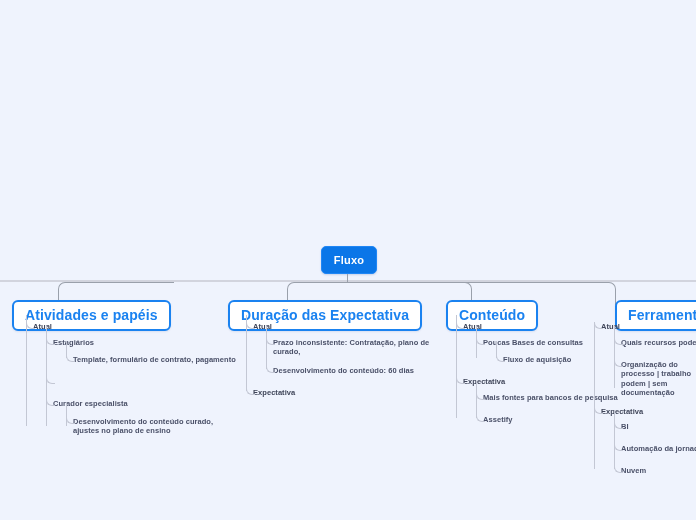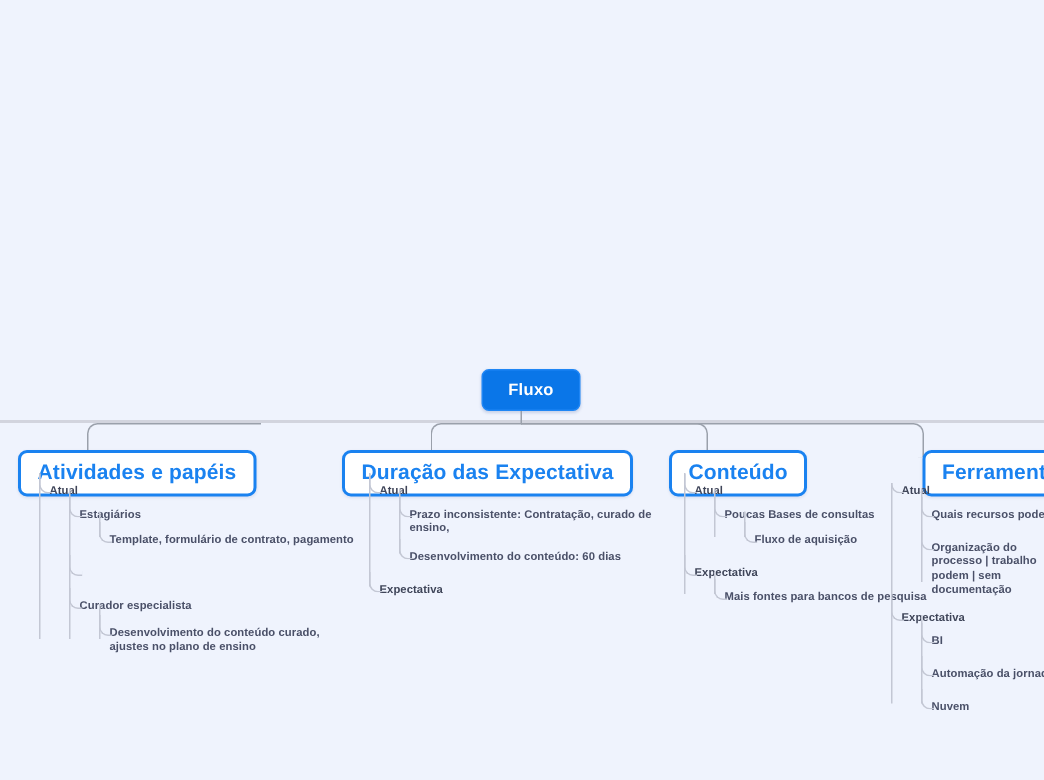--- a/index.html
+++ b/index.html
@@ -28,21 +28,21 @@
     width: 696px;
     height: 2px;
     background: #d2d4de;
   }
 
   
   .root-node {
     position: absolute;
     left: 321px;
     top: 246px;
-    width: 66px;
+    width: 56px;
     height: 28px;
     background: #0a76e8;
     border: 1px solid #1f86f5;
     border-radius: 5px;
     display: flex;
     align-items: center;
     justify-content: center;
     box-sizing: border-box;
     box-shadow: 0 1px 2px rgba(20,60,140,0.18);
   }
@@ -227,21 +227,21 @@
       <span>Duração das Expectativa</span>
     </div>
   </div>
   <div class="tree" style="left:246px; width:190px;">
     <div class="children lvl1">
 
       <div class="row">
         <span class="label">Atual</span>
         <div class="children lvl2">
           <div class="row">
-            <span class="label">Prazo inconsistente: Contratação, curado de ensino,</span>
+            <span class="label">Prazo inconsistente: Contratação, plano de curado,</span>
           </div>
           <div class="row">
             <span class="label">Desenvolvimento do conteúdo: 60 dias</span>
           </div>
         </div>
       </div>
 
       <div class="row">
         <span class="label">Expectativa</span>
       </div>
@@ -270,20 +270,23 @@
           </div>
         </div>
       </div>
 
       <div class="row">
         <span class="label">Expectativa</span>
         <div class="children lvl2">
           <div class="row">
             <span class="label">Mais fontes para bancos de pesquisa</span>
           </div>
+          <div class="row">
+            <span class="label">Assetify</span>
+          </div>
         </div>
       </div>
 
     </div>
   </div>
 
   <div class="branch" style="left:583px;padding-left:32px;">
     <div class="branch-header">
       <span>Ferramentas</span>
     </div>

